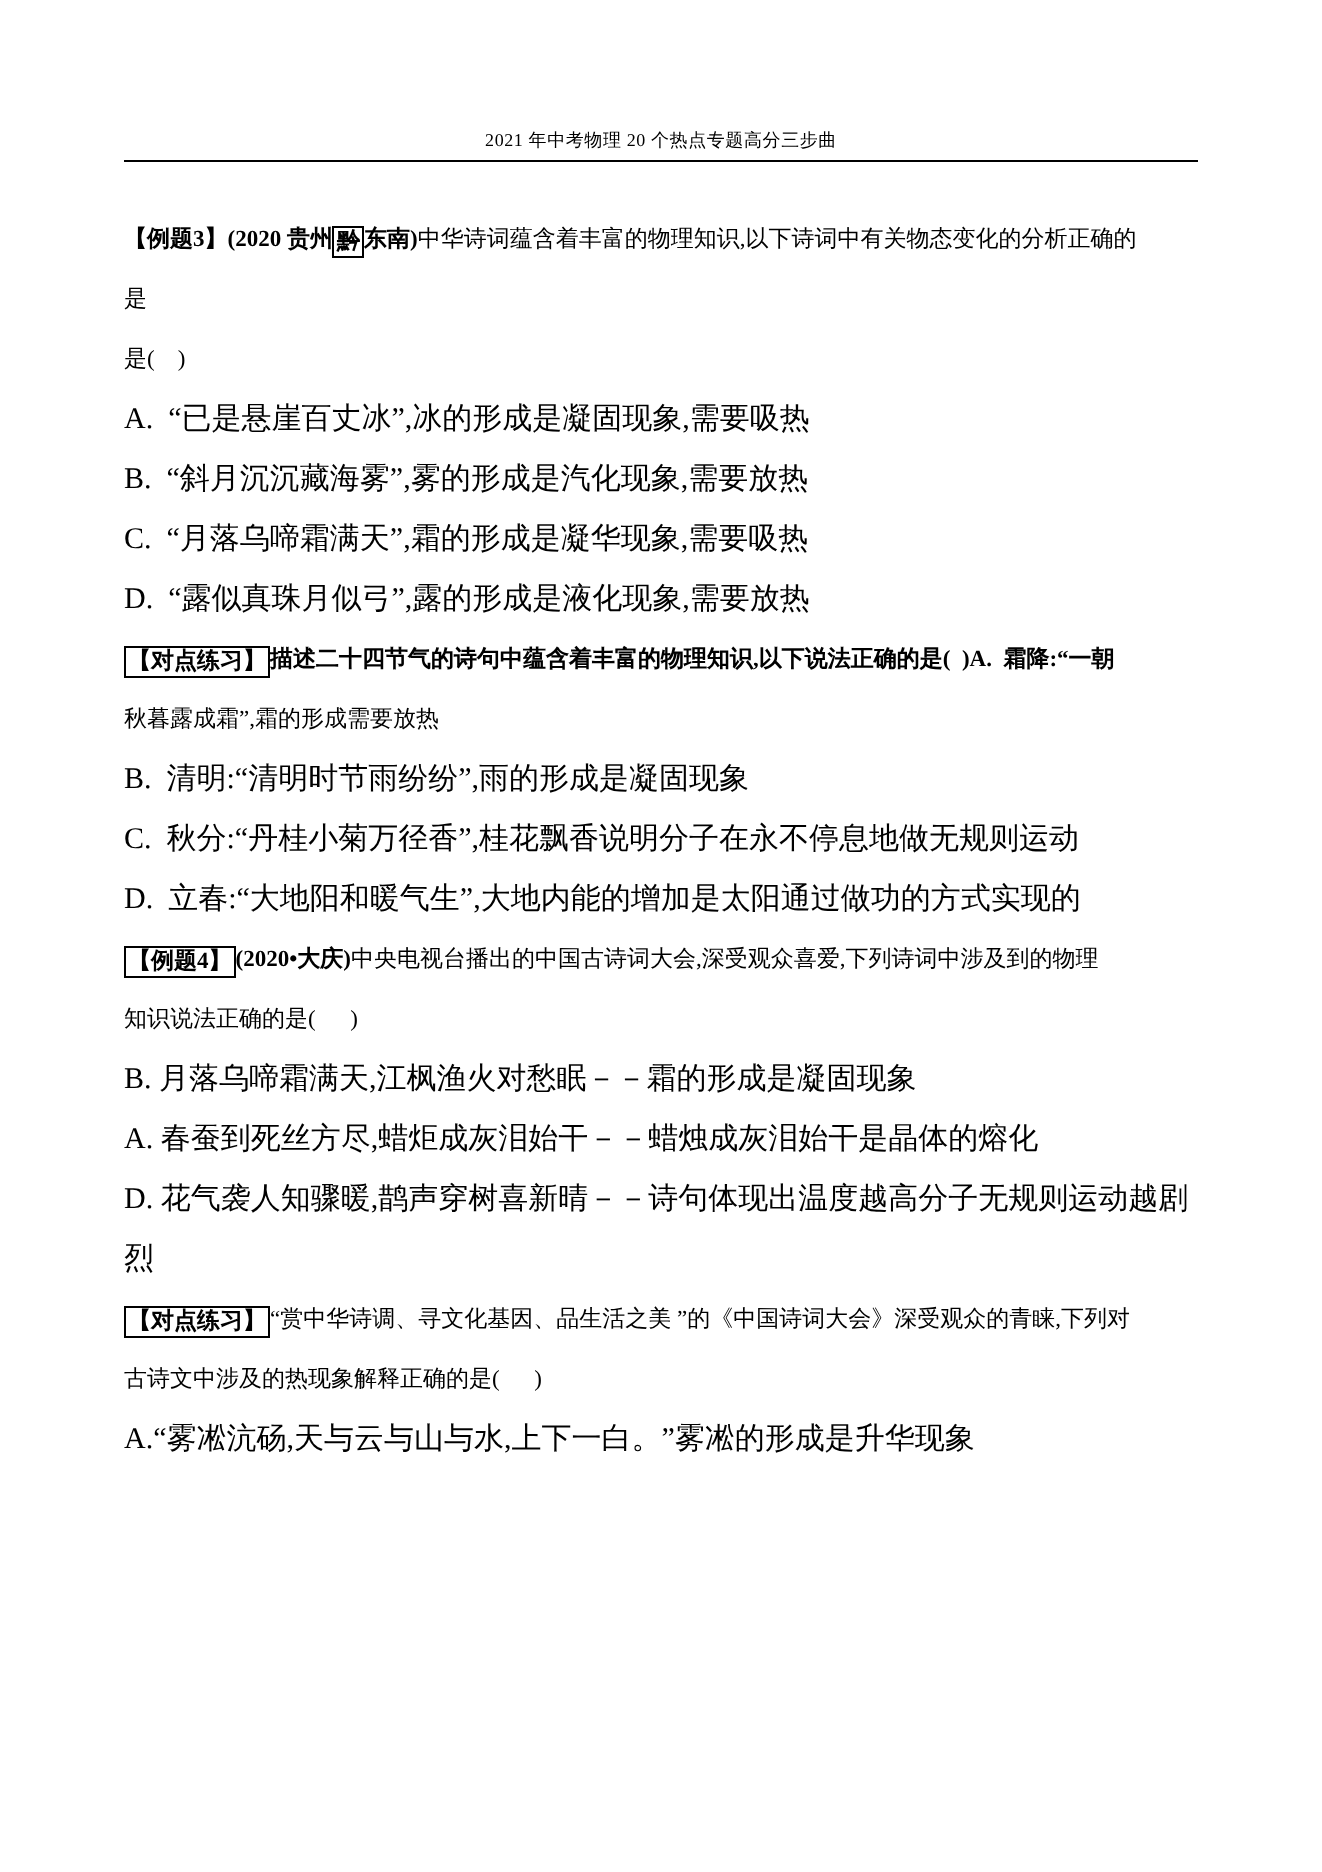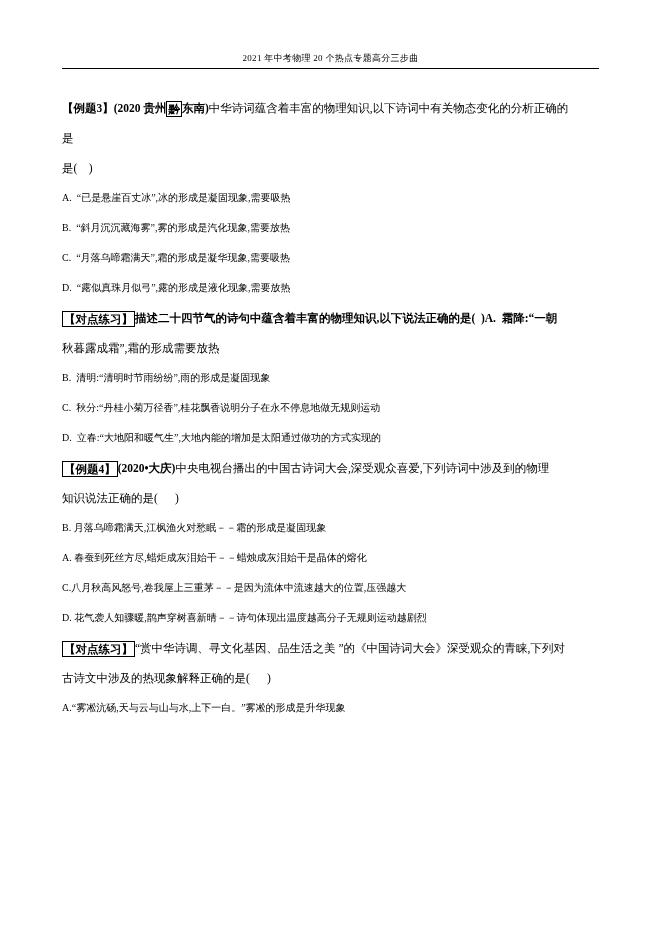--- a/index.html
+++ b/index.html
@@ -13,21 +13,21 @@
     font-family: "Liberation Serif", serif;
     color: #000000;
     position: relative;
     overflow: hidden;
   }
   .page {
     width: 661px;
     height: 936px;
     position: relative;
     box-sizing: border-box;
-    padding: 4px 62px;
+    padding: 16px 62px;
   }
   .header {
     text-align: center;
     font-family: "Liberation Serif", serif;
     font-size: 9px;
     letter-spacing: 0.3px;
     padding-top: 48px;
     color: #000;
     white-space: nowrap;
   }
@@ -57,21 +57,21 @@
     padding: 0 1px;
     line-height: 14px;
     font-weight: bold;
     position: relative;
     top: 1px;
   }
   .strike {
     text-decoration: line-through;
   }
   .opt {
-    font-size: 10px;
+    font-size: 15px;
     line-height: 30px;
   }
 </style>
 </head>
 <body>
 
 <div class="page">
 
   <div class="header">
     <span>2021 年中考物理 20 个热点专题高分三步曲</span>
@@ -91,21 +91,20 @@
     <p class="q-title"><span class="boxed">【对点练习】</span><span style="font-weight:bold">描述二十四节气的诗句中蕴含着丰富的物理知识,以下说法正确的是(  )A.  霜降:“一朝</span></p>
     <p>秋暮露成霜”,霜的形成需要放热</p>
     <p class="opt">B.  清明:“清明时节雨纷纷”,雨的形成是凝固现象</p>
     <p class="opt">C.  秋分:“丹桂小菊万径香”,桂花飘香说明分子在永不停息地做无规则运动</p>
     <p class="opt">D.  立春:“大地阳和暖气生”,大地内能的增加是太阳通过做功的方式实现的</p>
 
     <p class="q-title"><span class="boxed">【例题4】</span><span>(2020•大庆)</span><span style="font-weight:normal">中央电视台播出的中国古诗词大会,深受观众喜爱,下列诗词中涉及到的物理</span></p>
     <p>知识说法正确的是(      )</p>
     <p class="opt">B. 月落乌啼霜满天,江枫渔火对愁眠－－霜的形成是凝固现象</p>
     <p class="opt">A. 春蚕到死丝方尽,蜡炬成灰泪始干－－蜡烛成灰泪始干是晶体的熔化</p>
-    <p class="opt">C.八月秋高风怒号,卷我屋上三重茅－－是因为流体中流速越大的位置,压强越大</p>
     <p class="opt">D. 花气袭人知骤暖,鹊声穿树喜新晴－－诗句体现出温度越高分子无规则运动越剧烈</p>
 
     <p class="q-title"><span class="boxed">【对点练习】</span><span style="font-weight:normal">“赏中华诗调、寻文化基因、品生活之美 ”的《中国诗词大会》深受观众的青睐,下列对</span></p>
     <p>古诗文中涉及的热现象解释正确的是(      )</p>
     <p class="opt">A.“雾凇沆砀,天与云与山与水,上下一白。”雾凇的形成是升华现象</p>
 
   </div>
 </div>
 
 </body></html>

